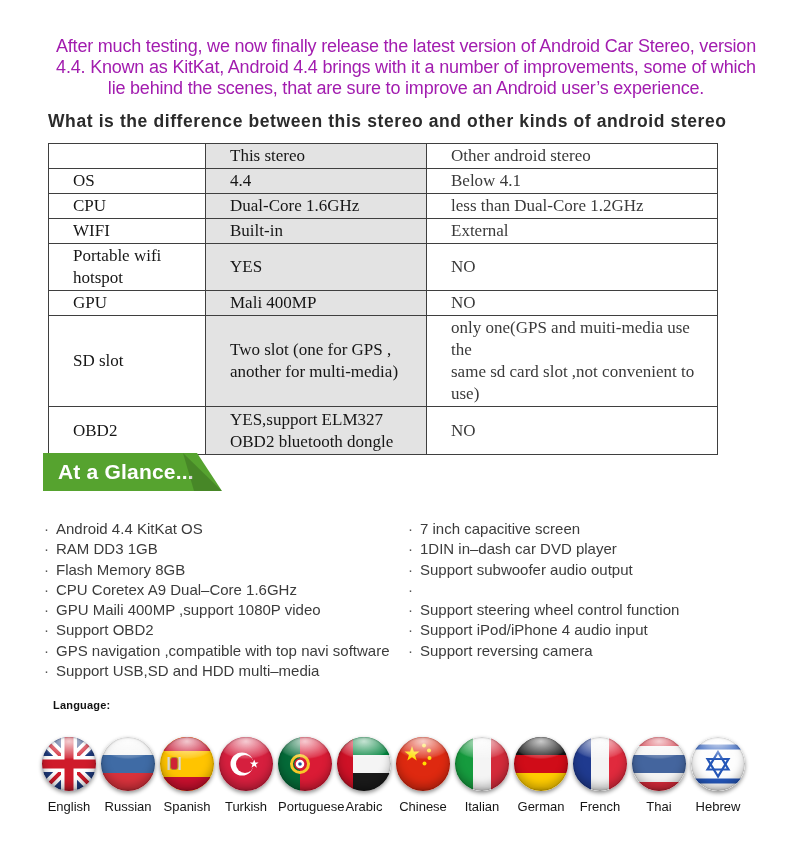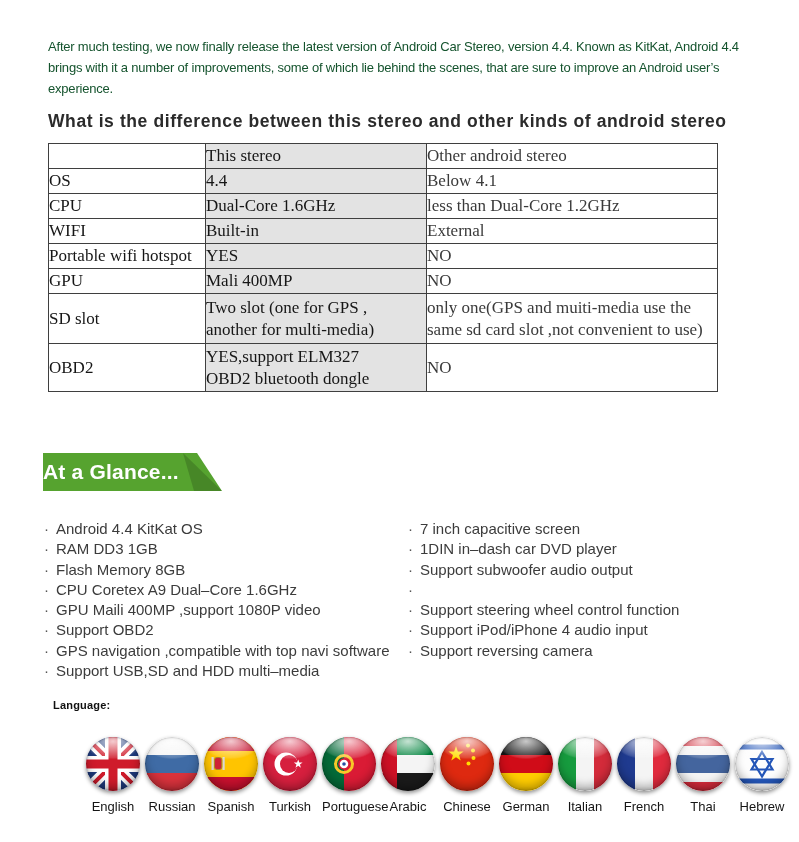--- a/index.html
+++ b/index.html
@@ -5,75 +5,75 @@
   * { margin:0; padding:0; box-sizing:border-box; }
   html,body { background:#fff; }
   .page {
     position:relative; width:799px; height:842px; background:#ffffff;
     font-family:"Liberation Sans", sans-serif; overflow:hidden;
   }
 
   
   .intro {
     position:absolute; left:48px; top:36px; width:716px;
-    font-size:13px; line-height:21px; letter-spacing:-0.2px; color:#14532d;
+    font-size:18px; line-height:21px; letter-spacing:-0.2px; color:#a21caf;text-align:center;
   }
 
   
   .diff-heading {
     position:absolute; left:48px; top:111px; width:730px;
     font-size:17.5px; letter-spacing:0.6px; color:#2b2b2b;
   }
 
   
   table.compare {
     position:absolute; left:48px; top:143px;
     border-collapse:collapse; table-layout:fixed; width:669px;
     font-family:"Liberation Serif", serif; font-size:17px; color:#161616;
   }
   table.compare td {
-    border:1px solid #3f3f3f; padding:1px 6px 1px 0;
+    border:1px solid #3f3f3f; padding:1px 6px 1px 24px;
     vertical-align:middle; white-space:pre-line; line-height:22px;margin-left:24px;
   }
   table.compare td.shade { background:#e3e3e3; }
   table.compare td.other { color:#3a3a3a; }
   tr.h25 { height:25px; }
   tr.h50 { height:50px; }
   tr.h48 { height:48px; }
 
   
   .banner {
     position:absolute; left:43px; top:453px; width:179px; height:38px;
     background:#56a32f;
     clip-path:polygon(0 0, 154px 0, 100% 100%, 0 100%);
   }
   .banner::after {
     content:""; position:absolute; inset:0;
     clip-path:polygon(140px 0, 179px 38px, 151px 38px);
     background:rgba(0,0,0,0.17);
   }
   .banner .banner-text {
-    position:relative; display:block; line-height:37px;
+    position:relative; display:block; padding-left:15px; line-height:37px;
     font-size:21px; font-weight:bold; letter-spacing:0.2px; color:#ffffff;
   }
 
   
   .glance-col { position:absolute; top:519px; width:362px; color:#3c3c3c; font-size:15px; }
   .glance-left  { left:44px; }
   .glance-right { left:408px; }
   .glance-item { display:flex; line-height:20.3px; }
   .glance-item .dot { width:12px; flex:0 0 12px; text-align:left; color:#555; }
 
   
   .lang-heading {
     position:absolute; left:53px; top:699px;
     font-size:11px; font-weight:bold; color:#101010; letter-spacing:0.2px;
   }
   .lang-row {
-    position:absolute; left:42px; top:737px; display:flex; gap:5px;margin-left:44px;
+    position:absolute; left:42px; top:737px; display:flex; gap:5px;
   }
   .lang-item { width:54px; text-align:center; }
   .flag {
     position:relative; width:54px; height:54px; border-radius:50%; overflow:hidden;
     box-shadow:0 2px 4px rgba(0,0,0,0.45);
   }
   .flag svg { display:block; width:54px; height:54px; }
   .flag::after {
     content:""; position:absolute; inset:0; border-radius:50%;
     background:
@@ -305,37 +305,37 @@
             <circle cx="33.5" cy="21" r="2" fill="#ffde00"></circle>
             <circle cx="28.5" cy="26.5" r="2" fill="#ffde00"></circle>
           </svg>
       </div>
       <div class="flag-label">Chinese</div>
     </div>
 
     <div class="lang-item">
       <div class="flag">
         <svg viewBox="0 0 54 54">
+            <rect width="18" height="54" fill="#169b3e"></rect>
+            <rect x="18" width="18" height="54" fill="#f4f4f4"></rect>
+            <rect x="36" width="18" height="54" fill="#d32b3a"></rect>
+          </svg>
+      </div>
+      <div class="flag-label">Italian</div>
+    </div>
+
+    <div class="lang-item">
+      <div class="flag">
+        <svg viewBox="0 0 54 54">
             <rect width="54" height="18" fill="#151515"></rect>
             <rect y="18" width="54" height="18" fill="#d00c18"></rect>
             <rect y="36" width="54" height="18" fill="#ffcc00"></rect>
           </svg>
       </div>
       <div class="flag-label">German</div>
-    </div>
-
-    <div class="lang-item">
-      <div class="flag">
-        <svg viewBox="0 0 54 54">
-            <rect width="18" height="54" fill="#169b3e"></rect>
-            <rect x="18" width="18" height="54" fill="#f4f4f4"></rect>
-            <rect x="36" width="18" height="54" fill="#d32b3a"></rect>
-          </svg>
-      </div>
-      <div class="flag-label">Italian</div>
     </div>
 
     <div class="lang-item">
       <div class="flag">
         <svg viewBox="0 0 54 54">
             <rect width="18" height="54" fill="#1f3a8f"></rect>
             <rect x="18" width="18" height="54" fill="#f4f4f4"></rect>
             <rect x="36" width="18" height="54" fill="#e02a3d"></rect>
           </svg>
       </div>

